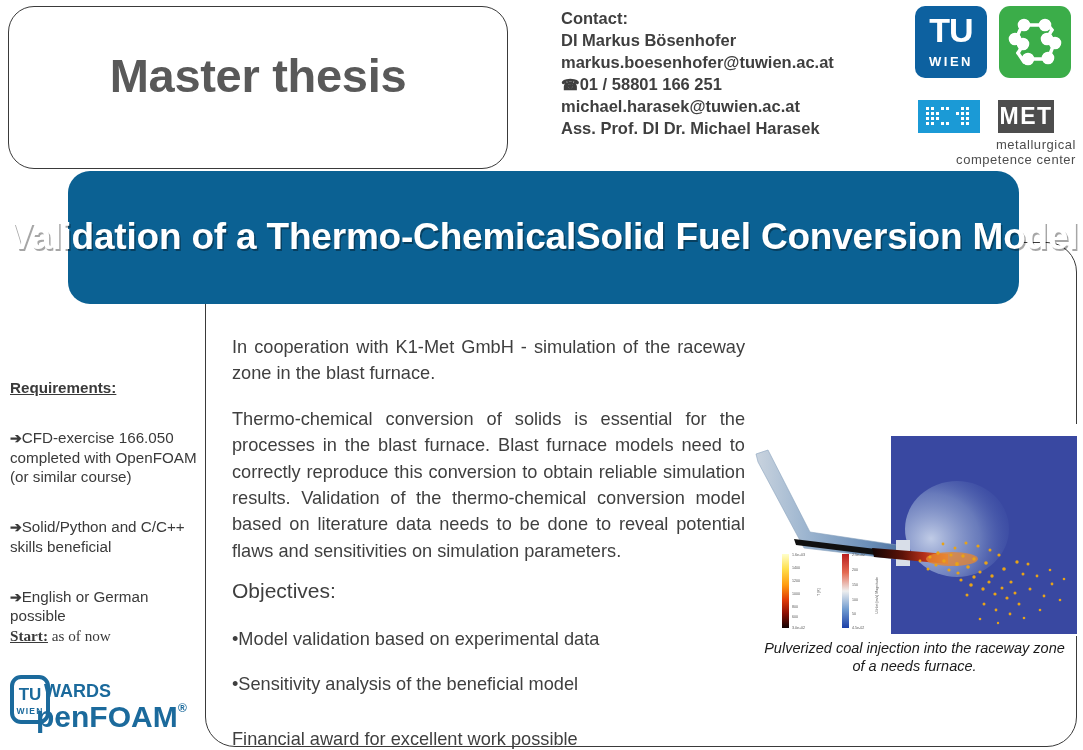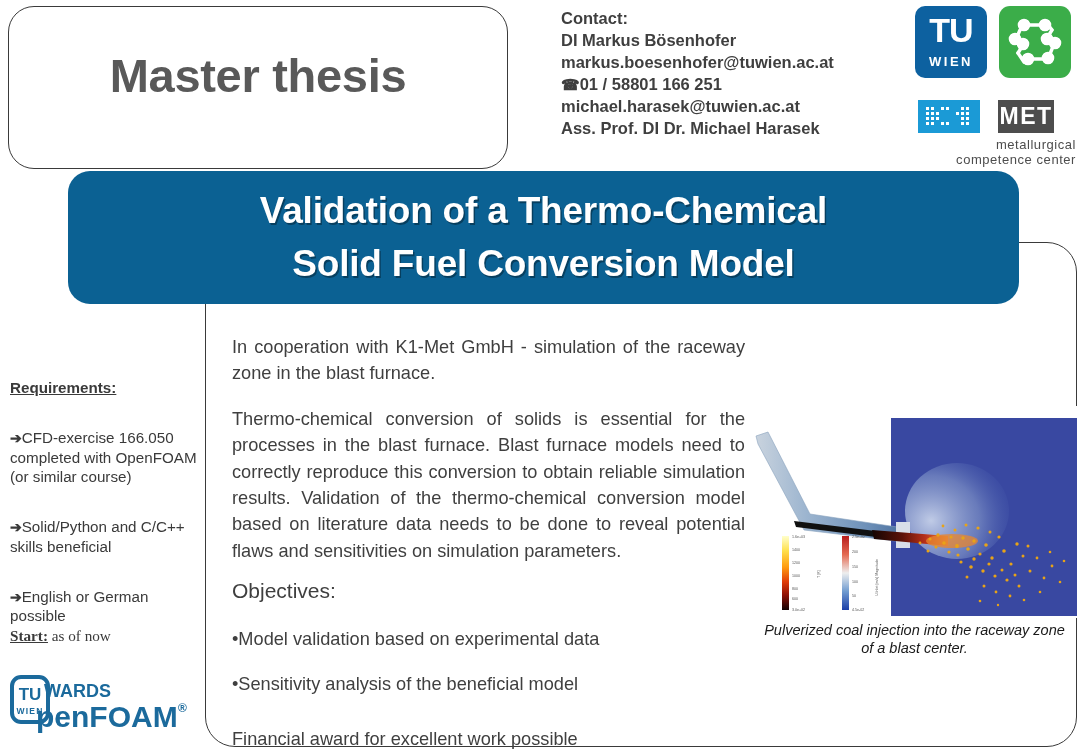--- a/index.html
+++ b/index.html
@@ -177,21 +177,21 @@
   #banner {
     position: absolute;
     left: 68px;
     top: 171px;
     width: 951px;
     height: 133px;
     background: #0b6193;
     border-radius: 22px;
     z-index: 7;
     display: flex;
-    flex-direction: column;
+    flex-direction: row;
     align-items: center;
     justify-content: center;
     color: #ffffff;
   }
   #banner .banner-line {
     font-size: 37px;
     font-weight: bold;
     line-height: 1.42;
     letter-spacing: -0.2px;
     text-shadow: 1.5px 1.5px 0 rgba(0,0,0,0.35);
@@ -273,21 +273,21 @@
     margin-top: 29px;
     font-size: 18.2px;
     line-height: 1.45;
     color: #3f3f3f;
   }
 
   
   #figure-wrap {
     position: absolute;
     left: 752px;
-    top: 406px;
+    top: 424px;
     width: 325px;
     z-index: 5;
   }
   #sim-figure {
     position: relative;
     width: 325px;
     height: 212px;
     background: #ffffff;
     overflow: hidden;
   }
@@ -547,17 +547,17 @@
           <text x="100" y="162">150</text>
           <text x="100" y="177">100</text>
           <text x="100" y="191">50</text>
           <text x="100" y="205">4.5e-02</text>
           <text x="126" y="190" transform="rotate(-90 126 190)">U.Inlet [m/s] Magnitude</text>
         </g>
       </svg>
     </div>
     <div id="figure-caption">
       <div>Pulverized coal injection into the raceway zone</div>
-      <div>of a blast center.</div>
+      <div>of a needs furnace.</div>
     </div>
   </div>
 
 </div>
 
 </body></html>

